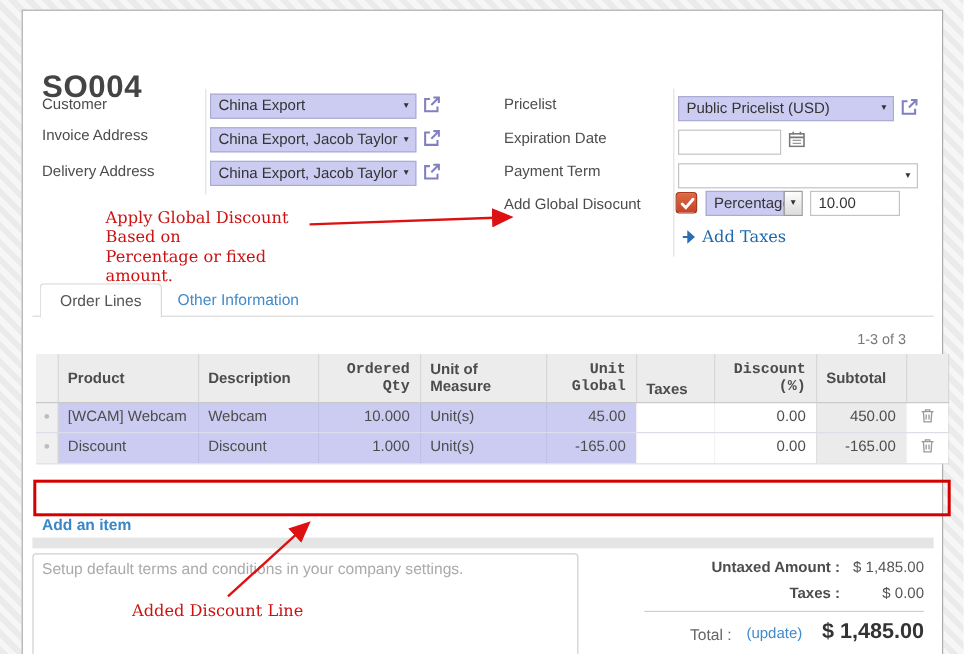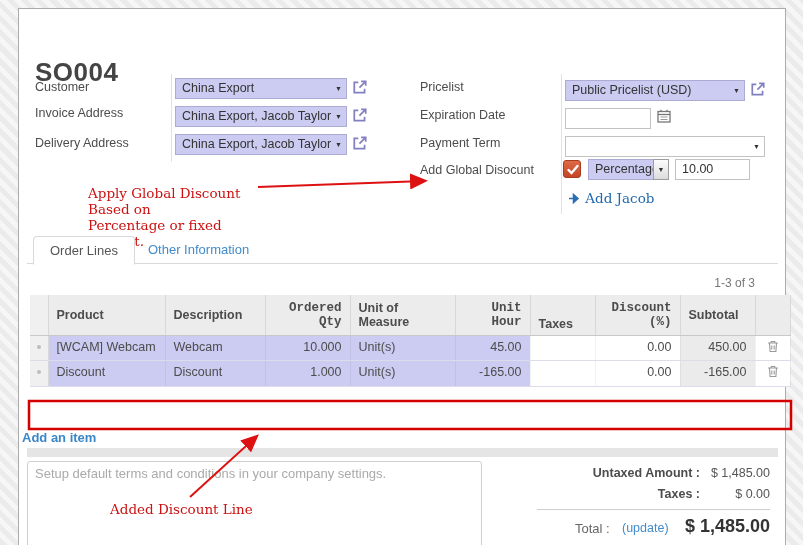--- a/index.html
+++ b/index.html
@@ -69,21 +69,21 @@
     border-right:1px solid rgba(0,0,0,0.05);
   }
   td.gutter, th.gutter { background:#f0f0f0 !important; border-right:1px solid #d8d8d8 !important; padding:0 !important; }
   .dot { width:4px; height:4px; border-radius:50%; background:#bdbdbd; margin:9px auto 0; }
   td.purple { background:#ccccf2; }
   td.white { background:#fff; }
   td.subtotal { background:#ebebeb; }
   td.num { text-align:right; }
   td.trashcell { background:#fff; text-align:center; vertical-align:middle; }
   .trash { cursor:pointer; display:inline-block; }
-  .additem { position:absolute; left:22px; top:430px; font-size:13px; font-weight:bold; color:#3a87c8; cursor:pointer; }
+  .additem { position:absolute; left:35px; top:430px; font-size:13px; font-weight:bold; color:#3a87c8; cursor:pointer; }
   .tfoot-strip { position:absolute; left:27px; top:448px; width:751px; height:9px; background:#e5e5e5; }
 
   .notes {
     position:absolute; left:27px; top:461px; width:455px; height:90px;
     border:1px solid #cfcfcf; border-radius:3px; background:#fff;
     font-size:13px; color:#aaa; padding:4px 7px;
   }
   .totlabel { font-size:12.5px; font-weight:bold; color:#4c4c4c; text-align:right; }
   .totval { font-size:12.5px; color:#555; text-align:right; }
   .tothr { position:absolute; height:1px; background:#cfcfcf; }
@@ -189,24 +189,24 @@
   <div class="wfield" style="left:675px; top:159px; width:75px;">
     <span>10.00</span>
   </div>
 
   <div class="abs addline" style="left:568px; top:190px;">
     <span style="vertical-align:-2px;">
       <svg width="13" height="13" viewBox="0 0 13 13">
           <path d="M1 6.5h7M5.5 2.5l4.5 4-4.5 4z" fill="#2a6db3" stroke="#2a6db3" stroke-width="1.5"></path>
         </svg>
     </span>
-    <span>Add Jacob</span>
-  </div>
-
-  <div class="abs annotation" style="left:88px; top:174px; width:190px;margin-top:11px;">
+    <span>Add Taxes</span>
+  </div>
+
+  <div class="abs annotation" style="left:88px; top:174px; width:190px;">
     <div>Apply Global Discount Based on</div>
     <div>Percentage or fixed amount.</div>
   </div>
 
   <div class="tabbar">
     <div class="tab active" style="left:6px;">
       <span>Order Lines</span>
     </div>
     <div class="tab inactive" style="left:105px;">
       <span>Other Information</span>
@@ -228,21 +228,21 @@
       <col style="width:75px">
         <col style="width:35px">
     </colgroup>
     <tbody>
         <tr>
       <th class="gutter"></th>
       <th>Product</th>
       <th>Description</th>
       <th class="num">Ordered Qty</th>
       <th>Unit of Measure</th>
-      <th class="num">Unit Hour</th>
+      <th class="num">Unit Global</th>
       <th style="vertical-align:bottom;">Taxes</th>
       <th class="num">Discount (%)</th>
       <th>Subtotal</th>
       <th></th>
     </tr>
     <tr style="height:25px;">
       <td class="gutter">
             <div class="dot"></div>
           </td>
       <td class="purple">[WCAM] Webcam</td>

